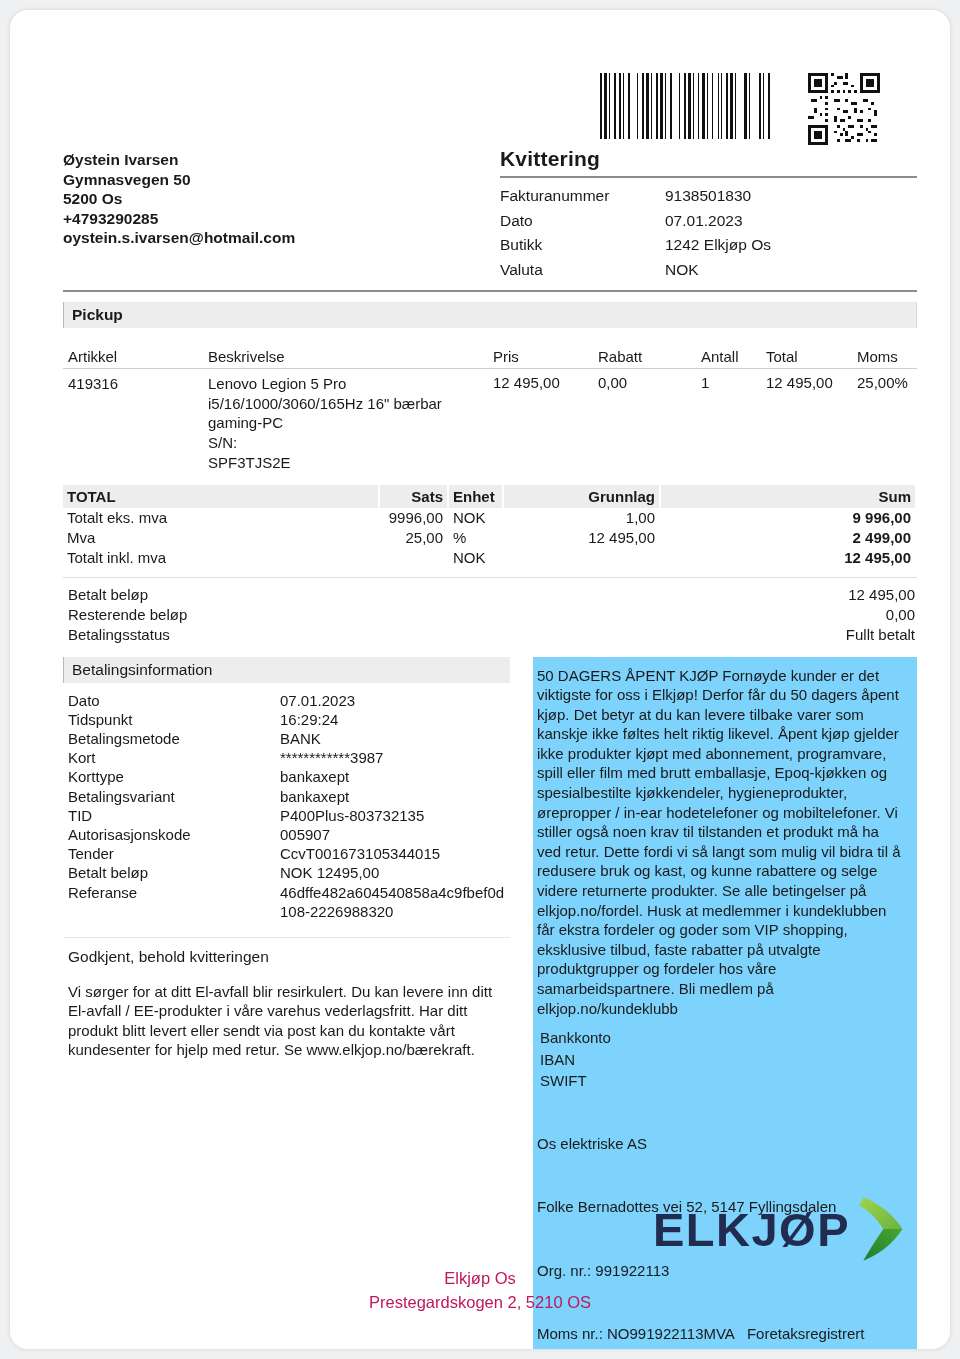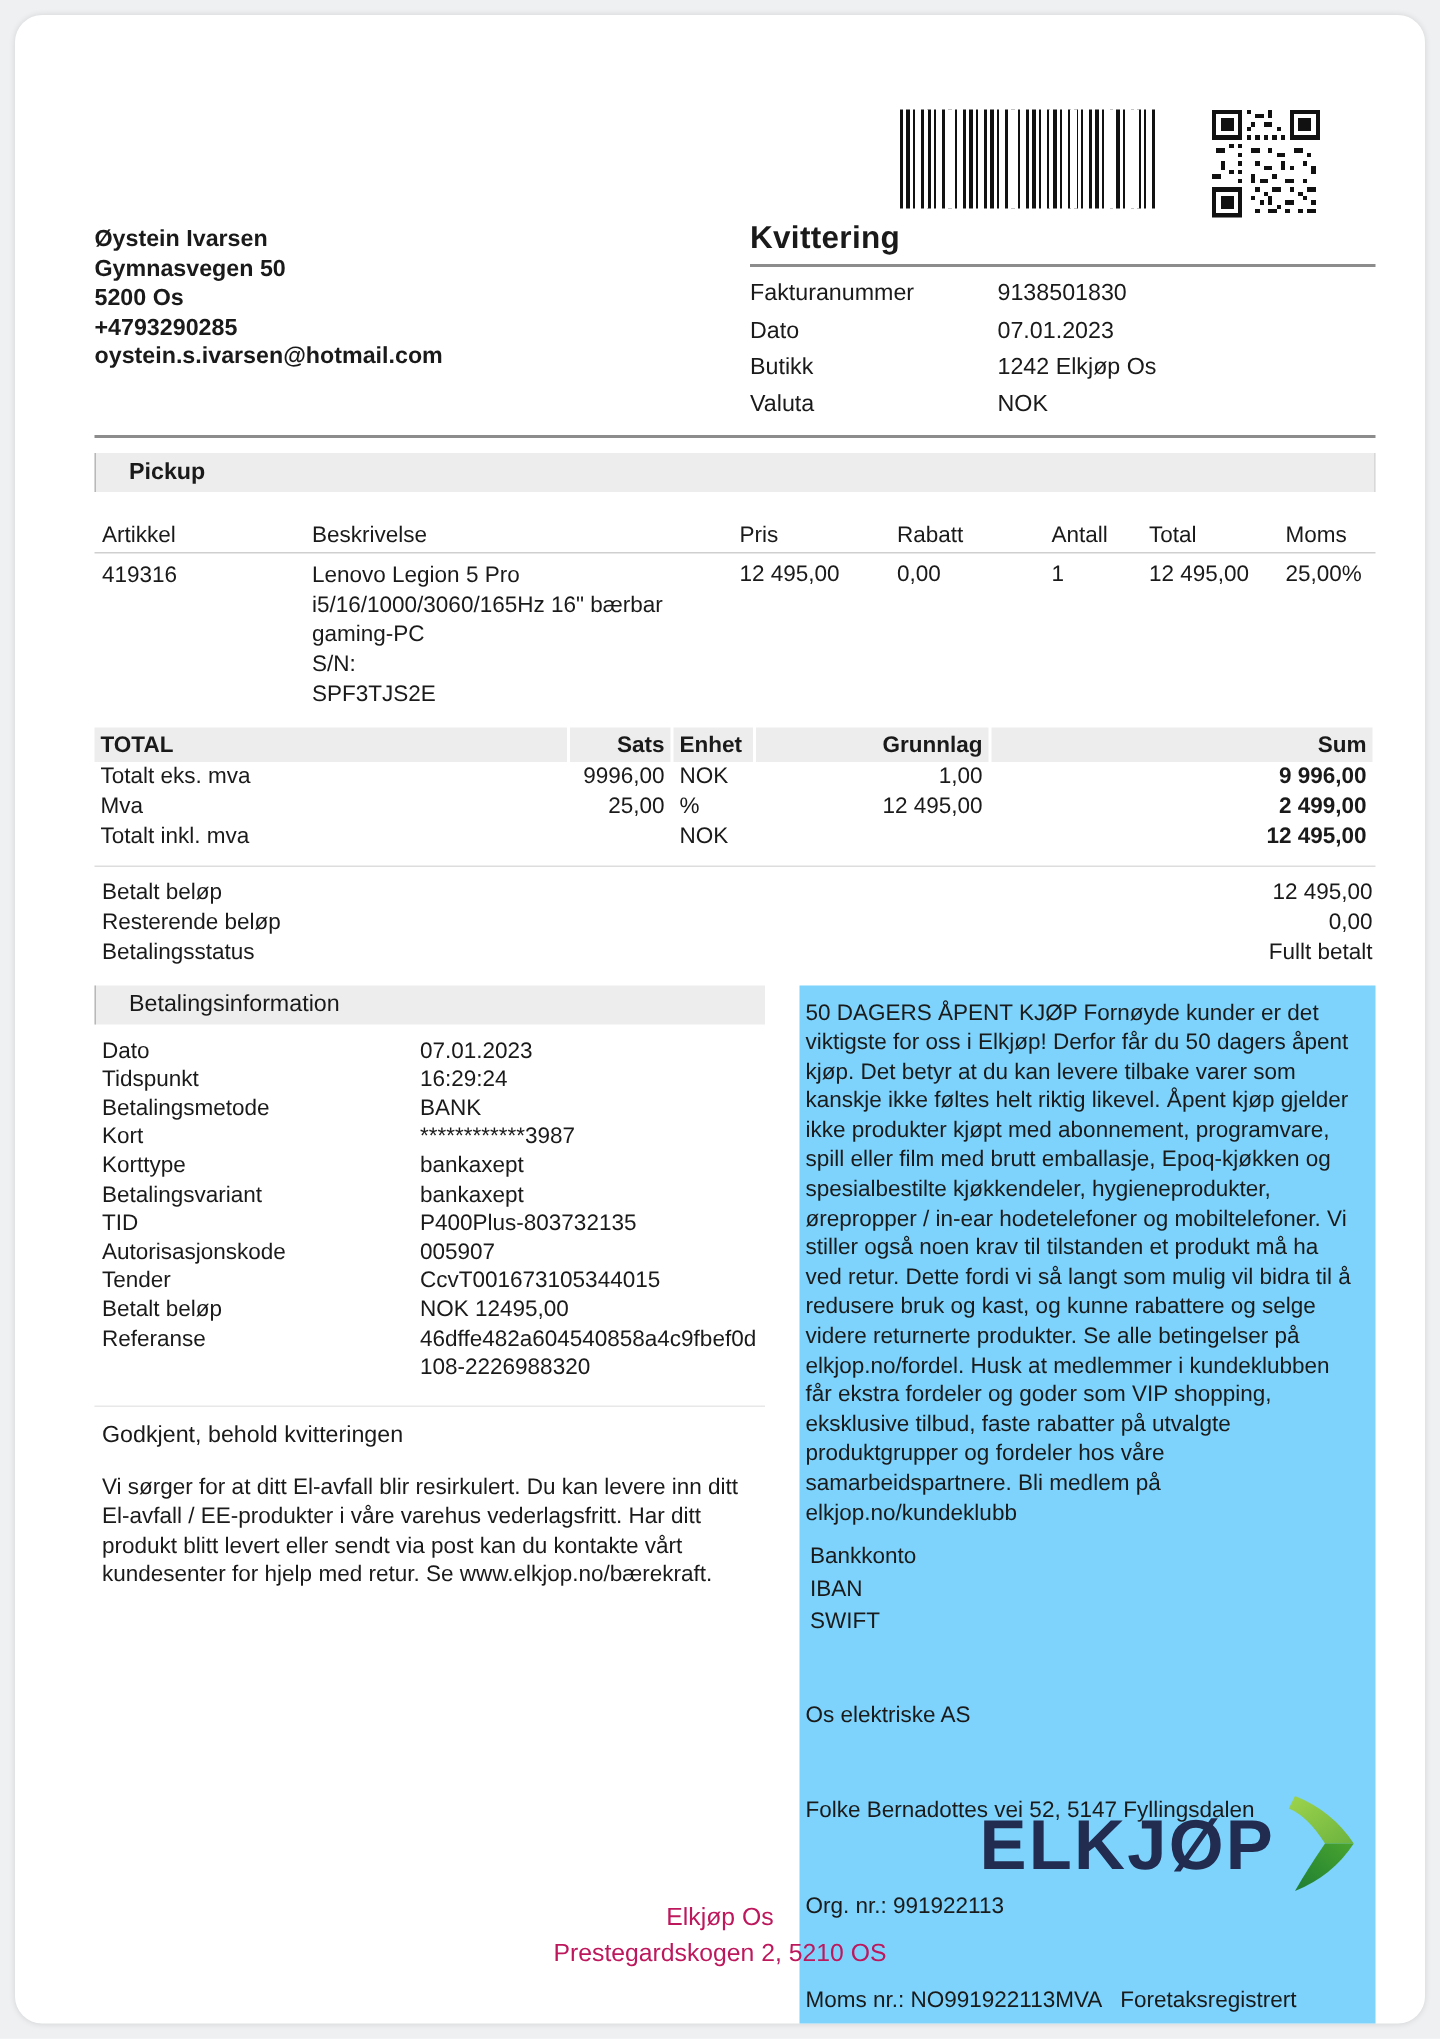--- a/index.html
+++ b/index.html
@@ -24,21 +24,21 @@
   }
   .qr { width:72px; height:72px; margin-left:auto; margin-right:37px; shape-rendering:crispEdges; }
   .title { font-size:21px; font-weight:800; margin-top:4px; letter-spacing:.2px; }
   .title-divider { height:2px; background:#8c8c8c; margin-top:5px; }
   .head-fields { margin-top:6px; }
   .hf-row { display:flex; line-height:24.5px; font-size:15.5px; }
   .hf-label { width:165px; }
   .full-divider { height:2px; background:#8c8c8c; margin:8px 33px 0 53px; }
   
   .content { padding:0 33px 0 53px; }
-  .section-bar { background:#ededed; border-left:1px solid #b8b8b8; height:26px; line-height:26px; padding-left:22px; font-size:15.5px; }
+  .section-bar { background:#ededed; border-left:1px solid #b8b8b8; height:26px; line-height:26px; padding-left:8px; font-size:15.5px; }
   .pickup-bar { margin-top:10px; font-weight:bold; border-right:1px solid #d8d8d8; }
   
   .item-table { margin-top:20px; font-size:15px; }
   .it-grid { display:grid; grid-template-columns:140px 285px 105px 103px 65px 91px 65px; }
   .it-header { border-bottom:1px solid #cfcfcf; padding-bottom:3px; }
   .it-header > span { padding-left:5px; }
   .it-row { margin-top:5px; }
   .it-row > div { padding-left:5px; }
   .desc-line { line-height:19.7px; }
   .c-artikkel { line-height:19.7px; }

